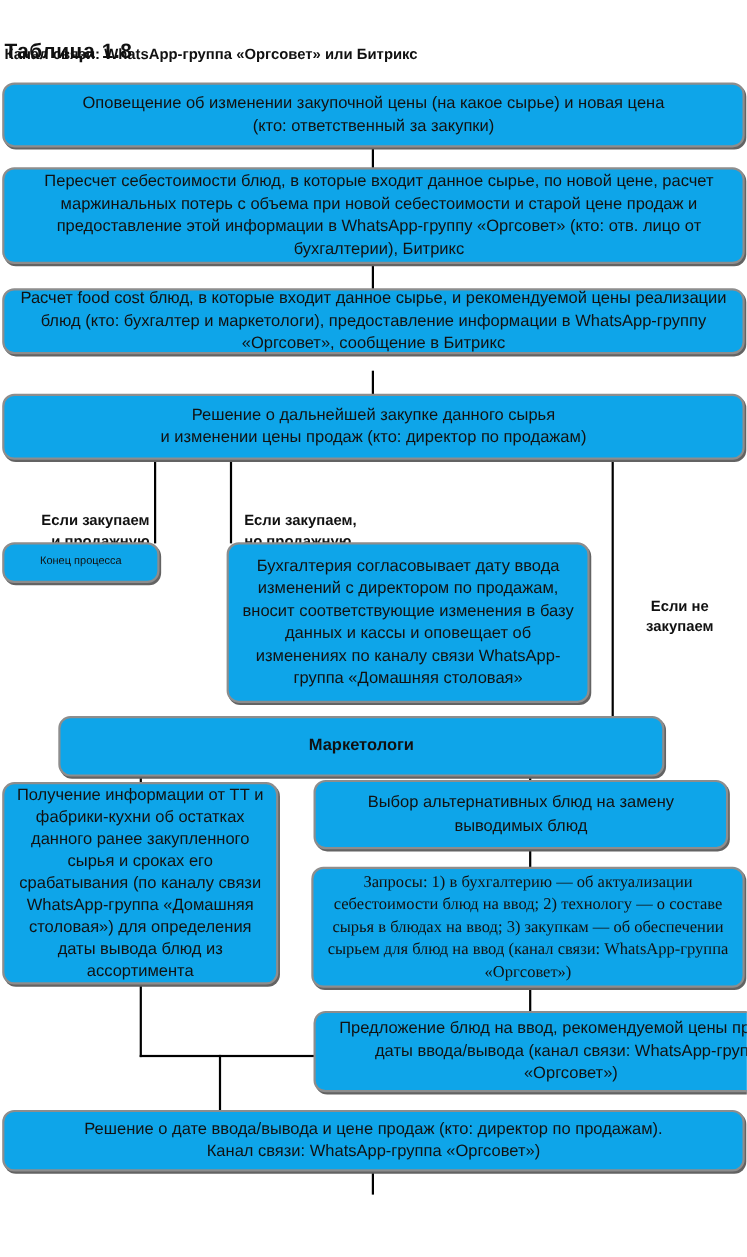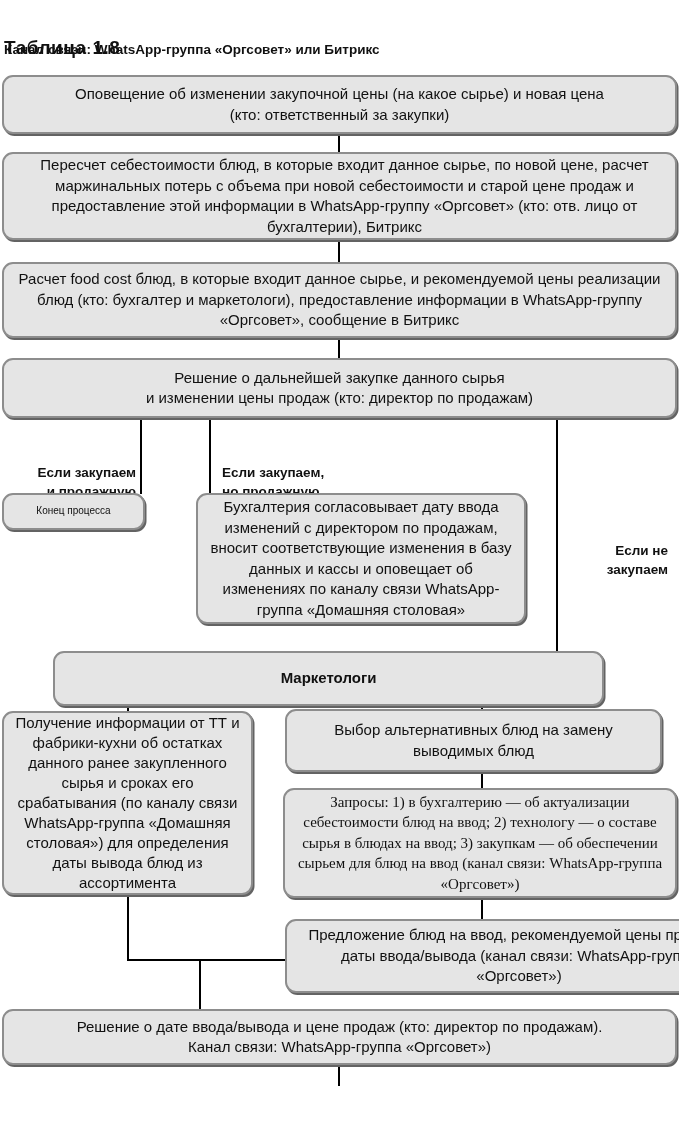--- a/index.html
+++ b/index.html
@@ -16,21 +16,21 @@
     position: absolute; left: 4px; top: 5px;
     font-size: 19px; font-weight: bold; letter-spacing: 0.5px; margin-top: 32px;
   }
   .doc-subtitle {
     position: absolute; left: 4px; top: 42px;
     font-size: 13.5px; font-weight: bold;
   }
   .node {
     position: absolute;
     box-sizing: border-box;
-    background: #e5e5e5;
+    background: #0ea5e9;
     border: 2px solid #8d8d8d;
     box-shadow: 1.5px 2px 0 #636363;
     border-radius: 11px;
     display: flex;
     align-items: center;
     justify-content: center;
     text-align: center;
     font-size: 15px;
     line-height: 20.5px;
     padding: 4px 10px;
@@ -44,36 +44,36 @@
     white-space: pre-line;
     margin-top: 39px;
   }
   .vline, .hline { position: absolute; background: #000000; }
   .vline { width: 2px; }
   .hline { height: 2px; }
 
   
   #n-notify           { left: 2px;   top: 75px;   width: 675px; height: 59px; }
   #n-recalc           { left: 2px;   top: 152px;  width: 675px; height: 88px; padding-left: 20px; }
-  #n-foodcost         { left: 2px;   top: 262px;  width: 675px; height: 76px; }
+  #n-foodcost         { left: 2px;   top: 262px;  width: 675px; height: 60px; }
   #n-decision         { left: 2px;   top: 358px;  width: 675px; height: 60px; }
   #n-end              { left: 2px;   top: 493px;  width: 143px; height: 37px; font-size: 10px; }
-  #n-accounting       { left: 196px; top: 493px;  width: 330px; height: 131px; }
+  #n-accounting       { left: 206px; top: 493px;  width: 330px; height: 146px; }
   #n-marketers        { left: 53px;  top: 651px;  width: 551px; height: 55px; font-weight: bold; }
   #n-stock-info       { left: 2px;   top: 711px;  width: 251px; height: 184px; line-height: 20px; }
   #n-alt-dishes       { left: 285px; top: 709px;  width: 377px; height: 63px; }
   #n-requests         { left: 283px; top: 788px;  width: 394px; height: 110px; font-family: Liberation Serif, serif; }
   #n-proposal         { left: 285px; top: 919px;  width: 468px; height: 74px; }
   #n-date-decision    { left: 2px;   top: 1009px; width: 675px; height: 56px; }
   #n-final-update     { left: 2px;   top: 1085px; width: 675px; height: 56px; }
 
   
   #lbl-no-change { left: 4px;   top: 424px; width: 132px; text-align: right; }
   #lbl-change    { left: 222px; top: 424px; width: 160px; text-align: left; }
-  #lbl-no-buy    { left: 568px; top: 502px; width: 100px; text-align: right; }
+  #lbl-no-buy    { left: 568px; top: 502px; width: 100px; text-align: center; }
 
   
   #c1  { left: 338px; top: 133px;  height: 20px; }
   #c2  { left: 338px; top: 239px;  height: 24px; }
   #c3  { left: 338px; top: 337px;  height: 22px; }
   #c4  { left: 140px; top: 417px;  height: 77px; }
   #c5  { left: 209px; top: 417px;  height: 77px; }
   #c6  { left: 556px; top: 417px;  height: 235px; }
   #c7  { left: 127px; top: 689px;  height: 23px; }
   #c8  { left: 481px; top: 689px;  height: 21px; }

